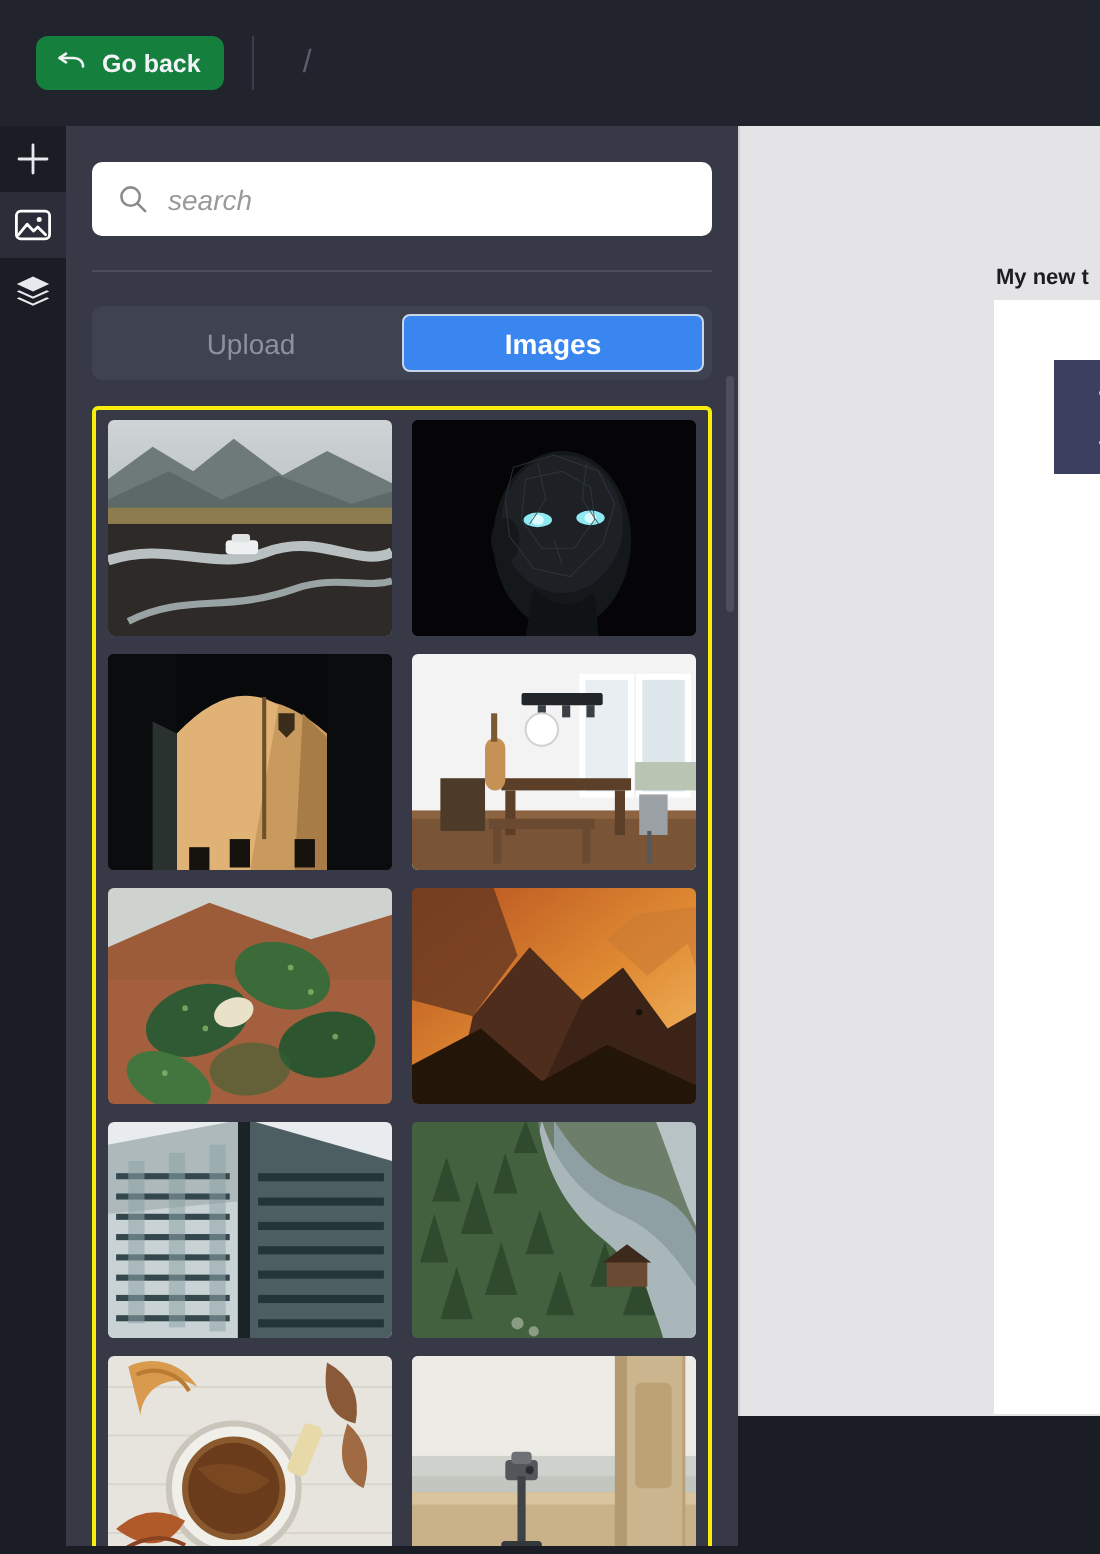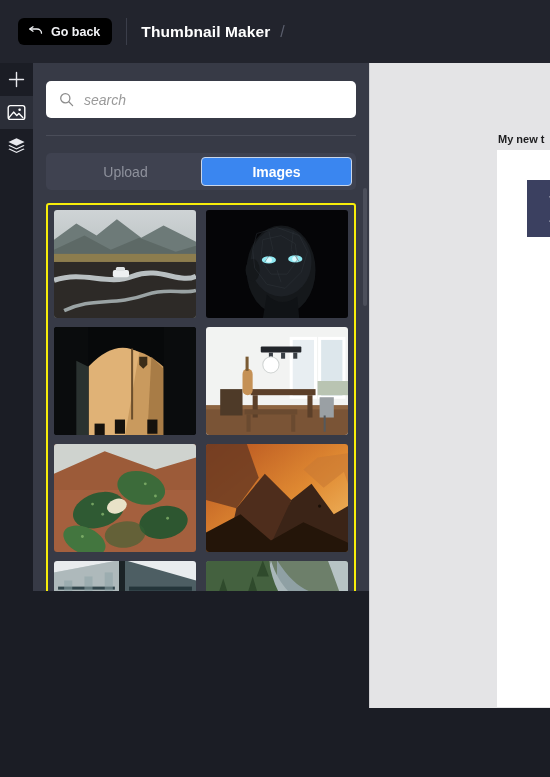--- a/index.html
+++ b/index.html
@@ -12,21 +12,21 @@
   #app { position: relative; width: 550px; height: 777px; background: #1b1d25; }
 
   
   .header {
     position: absolute; top: 0; left: 0; width: 550px; height: 63px;
     background: #22242d;
     display: flex; align-items: center; padding-left: 18px; gap: 0;
   }
   .goback {
     display: flex; align-items: center; gap: 8px;
-    background: #000000; border: none; border-radius: 6px;
+    background: #15803d; border: none; border-radius: 6px;
     height: 27px; padding: 0 12px 0 10px;
     color: #f2f3f6; font-size: 12.5px; font-weight: 600;
     font-family: "Liberation Sans", sans-serif; cursor: pointer;
   }
   .goback svg { display: block; }
   .hdr-divider {
     width: 1px; height: 27px; background: #3b3e4a; margin: 0 14px;
   }
   .app-title {
     color: #ffffff; font-size: 15.5px; font-weight: bold;
@@ -48,21 +48,21 @@
   .rail-btn {
     width: 33px; height: 33px;
     display: flex; align-items: center; justify-content: center;
     cursor: pointer; background: transparent; border: none;
   }
   .rail-btn.active { background: #2b2e38; }
   .rail-btn svg { display: block; }
 
   
   .panel {
-    position: absolute; top: 63px; left: 33px; width: 336px; height: 528px;
+    position: absolute; top: 63px; left: 33px; width: 336px; height: 710px;
     background: #373a46; overflow: hidden;
   }
   .panel-inner { padding: 18px 13px 0 13px; }
   .search-box {
     position: relative; height: 37px; background: #ffffff; border-radius: 5px;
     display: flex; align-items: center; padding-left: 13px;
   }
   .search-box svg { display: block; flex: 0 0 auto; }
   .search-input {
     border: none; outline: none; background: transparent;
@@ -149,21 +149,20 @@
         <svg width="15" height="12" viewBox="0 0 15 12" fill="none">
           <path d="M13.5 7.2c0-2.6-2-4.2-4.6-4.2H2.2" stroke="#f2f3f6" stroke-width="1.3" stroke-linecap="round"></path>
           <path d="M5 0.8 1.7 3 5 5.2" stroke="#f2f3f6" stroke-width="1.3" stroke-linecap="round" stroke-linejoin="round"></path>
         </svg>
       </span>
       <span>Go back</span>
     </button>
 
     <div class="hdr-divider"></div>
 
-    <div class="app-title">Thumbnail Maker</div>
     <div class="slash">/</div>
   </div>
 
   <div class="rail">
     <div class="rail-btn">
       <span>
         <svg width="17" height="17" viewBox="0 0 17 17">
           <path d="M8.5 1.5v14M1.5 8.5h14" stroke="#e8e9ee" stroke-width="1.4" stroke-linecap="round"></path>
         </svg>
       </span>

